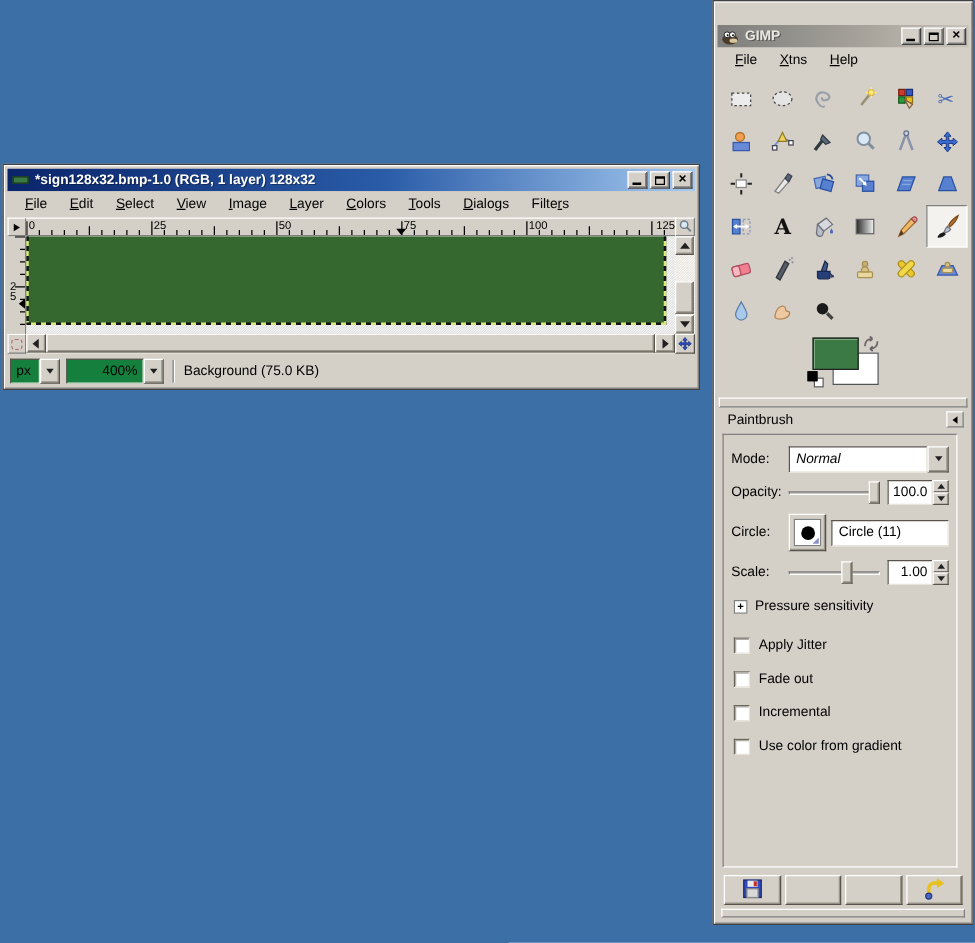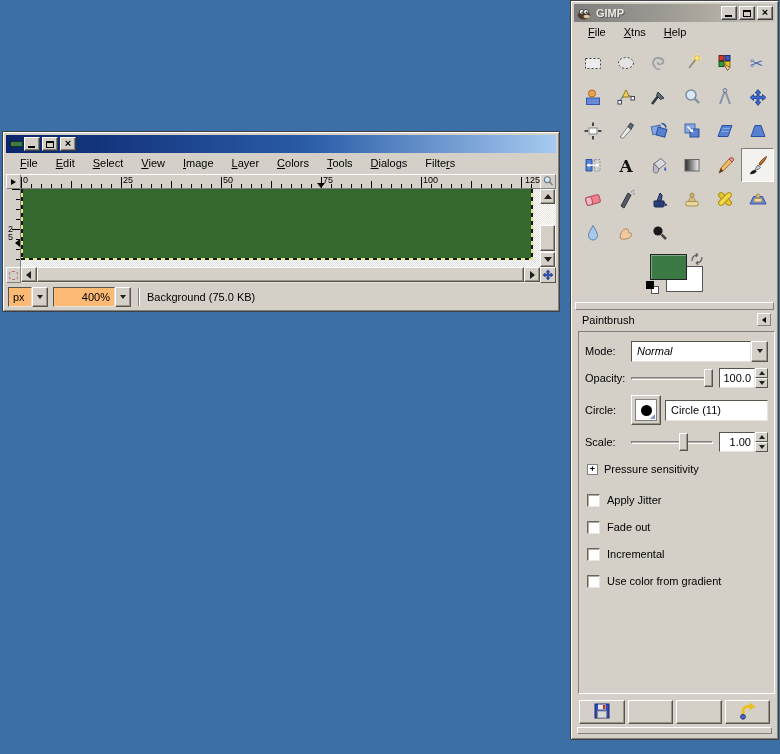--- a/index.html
+++ b/index.html
@@ -7,21 +7,21 @@
   body { font-family:"Liberation Sans", sans-serif; font-size:11px; color:#000; }
 
   .desktop { position:absolute; inset:0; width:780px; height:754px; background:#3c6fa5; }
 
   
   .window { position:absolute; background:#d4d0c8; border:1px solid #404040;
             box-shadow: inset 1px 1px 0 #ffffff, inset -1px -1px 0 #808080;
             padding:3px; }
   .titlebar { height:18px; display:flex; align-items:center; padding:0 2px; overflow:hidden; }
   .titlebar.active   { background:linear-gradient(90deg,#0a246a 0%, #2a5ca8 55%, #a6caf0 100%); }
-  .titlebar.inactive { background:linear-gradient(90deg,#7e7e7c 0%, #a8a49c 60%, #c8c4bc 100%); }
+  .titlebar.inactive { background:linear-gradient(90deg,#7e7e7c 0%, #a8a49c 60%, #c8c4bc 100%);margin-top:16px; }
   .title-text { color:#fff; font-weight:bold; white-space:nowrap; margin-left:4px; flex:1;
                 text-shadow:1px 1px 0 rgba(0,0,0,.35); }
   .titlebar.inactive .title-text { color:#ece9e2; }
   .title-icon { width:16px; height:14px; display:flex; align-items:center; justify-content:center; }
   .green-bar { width:13px; height:6px; background:#3b7a44; border:1px solid #14321a; }
   .winbtns { display:flex; gap:2px; }
   .winbtn { width:16px; height:14px; background:#d4d0c8; border:1px solid;
             border-color:#fff #404040 #404040 #fff; box-shadow:inset -1px -1px 0 #808080;
             position:relative; display:flex; align-items:center; justify-content:center;
             font-size:10px; font-weight:bold; line-height:1; }
@@ -90,21 +90,21 @@
   .arr-up    { width:0;height:0;border-left:4px solid transparent;border-right:4px solid transparent;border-bottom:5px solid #202020; }
   .arr-down  { width:0;height:0;border-left:4px solid transparent;border-right:4px solid transparent;border-top:5px solid #202020; }
   .arr-left  { width:0;height:0;border-top:4px solid transparent;border-bottom:4px solid transparent;border-right:5px solid #202020; }
   .arr-right { width:0;height:0;border-top:4px solid transparent;border-bottom:4px solid transparent;border-left:5px solid #202020; }
   .qmask-btn { height:16px; }
   .qmask-ico { width:9px; height:9px; border:1px dashed #b27070; border-radius:3px; }
   .nav-btn { width:16px; height:16px; background:#d4d0c8; border:1px solid;
              border-color:#fff #58544c #58544c #fff; display:flex; align-items:center; justify-content:center; }
   .statusbar { height:26px; display:flex; align-items:center; padding:2px 2px 0 2px; gap:5px; }
   .combo { display:flex; height:20px; }
-  .combo .entry { background:#fdba74; border:1px solid; border-color:#58544c #e8e4dc #e8e4dc #58544c;
+  .combo .entry { background:#15803d; border:1px solid; border-color:#58544c #e8e4dc #e8e4dc #58544c;
                   display:flex; align-items:center; padding:4px 4px; }
   .combo .cbtn { width:16px; background:#d4d0c8; border:1px solid; border-color:#fff #58544c #58544c #fff;
                  box-shadow:inset -1px -1px 0 #989488; display:flex; align-items:center; justify-content:center; }
   .carr { width:0;height:0;border-left:3.5px solid transparent;border-right:3.5px solid transparent;border-top:4px solid #202020; }
   .unit-entry { width:24px; }
   .zoom-entry { width:62px; justify-content:flex-end; }
   .vsep { width:2px; height:18px; border-left:1px solid #808080; border-right:1px solid #fff; margin:0 2px; }
   .status-msg { white-space:nowrap; }
 
   
@@ -126,21 +126,21 @@
   .defcol-b { position:absolute; left:0; top:0; width:8px; height:8px; background:#000; border:1px solid #000; }
   .defcol-w { position:absolute; left:5px; top:5px; width:8px; height:8px; background:#fff; border:1px solid #555; }
 
   .dock-handle { height:8px; margin:2px 1px 0 1px; background:#d4d0c8; border:1px solid;
                  border-color:#fff #808080 #808080 #fff; }
   .dock-header { height:19px; display:flex; align-items:center; padding:0 4px 0 8px; }
   .dock-title { flex:1; }
   .dock-menu-btn { width:14px; height:13px; background:#d4d0c8; border:1px solid;
                    border-color:#fff #808080 #808080 #fff; display:flex; align-items:center; justify-content:center; }
 
-  .options-frame { flex:1; margin:2px 0 2px 4px; border:1px solid; border-color:#808080 #fff #fff #808080;
+  .options-frame { flex:1; margin:2px 9px 2px 4px; border:1px solid; border-color:#808080 #fff #fff #808080;
                    padding:8px 6px 8px 6px; display:flex; flex-direction:column; }
   .opt-row { display:flex; align-items:center; height:22px; margin-bottom:5px; }
   .opt-label { width:46px; flex:none; }
   .gtk-combo { flex:1; display:flex; height:21px; }
   .gtk-combo .entry { flex:1; background:#fff; border:1px solid; border-color:#58544c #e8e4dc #e8e4dc #58544c;
                       display:flex; align-items:center; padding:0 5px;font-style:italic; }
   .gtk-combo .cbtn { width:17px; background:#d4d0c8; border:1px solid; border-color:#fff #58544c #58544c #fff;
                      box-shadow:inset -1px -1px 0 #989488; display:flex; align-items:center; justify-content:center; }
   .slider { position:relative; flex:1; height:18px; margin-right:6px; }
   .trough { position:absolute; left:0; right:0; top:8px; height:3px; background:#b8b4ac;
@@ -189,20 +189,21 @@
 </head>
 <body>
 
 <div class="desktop" style="background: rgb(60, 111, 165);">
 
   <div class="window" id="image-window">
     <div class="titlebar active">
       <span class="title-icon">
           <span class="green-bar"></span>
         </span>
+      <span class="title-text">*sign128x32.bmp-1.0 (RGB, 1 layer) 128x32</span>
       <span class="winbtns">
         <span class="winbtn">
             <span class="glyph-min"></span>
           </span>
         <span class="winbtn">
             <span class="glyph-max"></span>
           </span>
         <span class="winbtn">
             <span class="glyph-close">×</span>
           </span>

